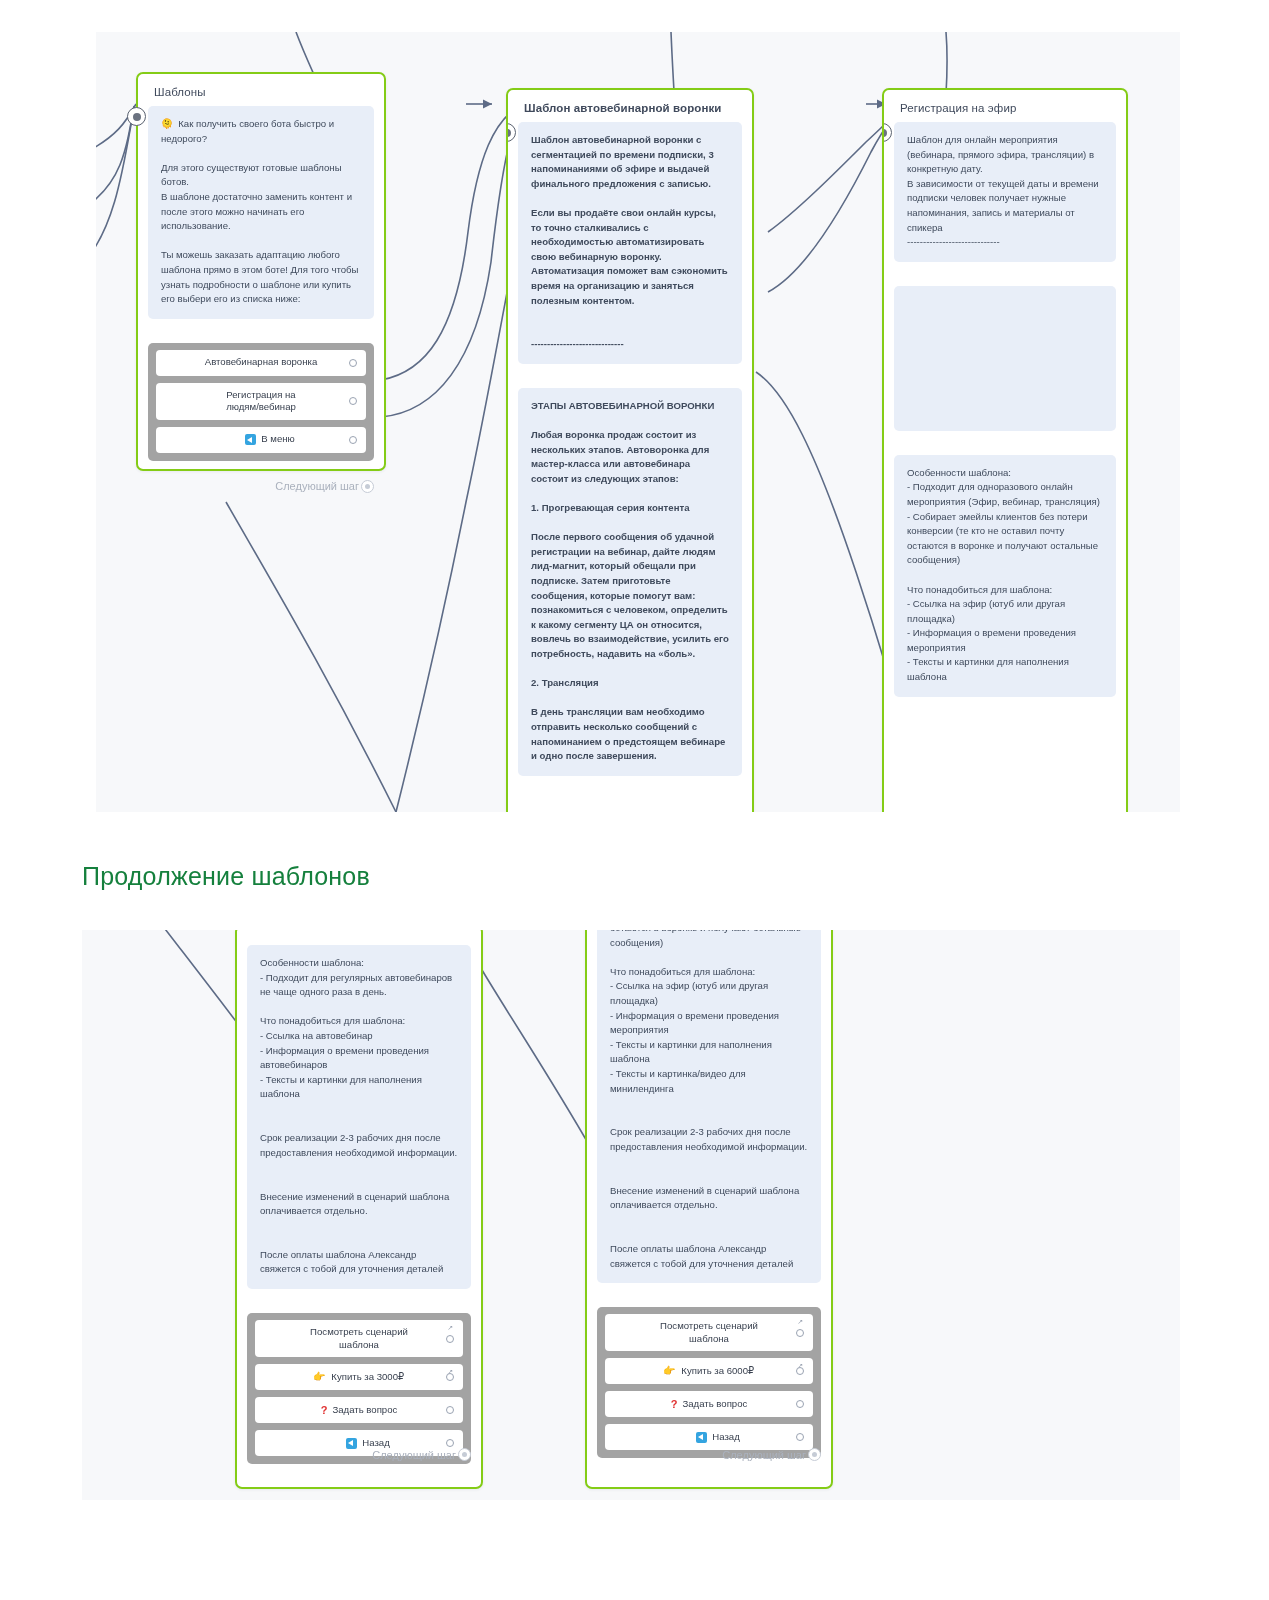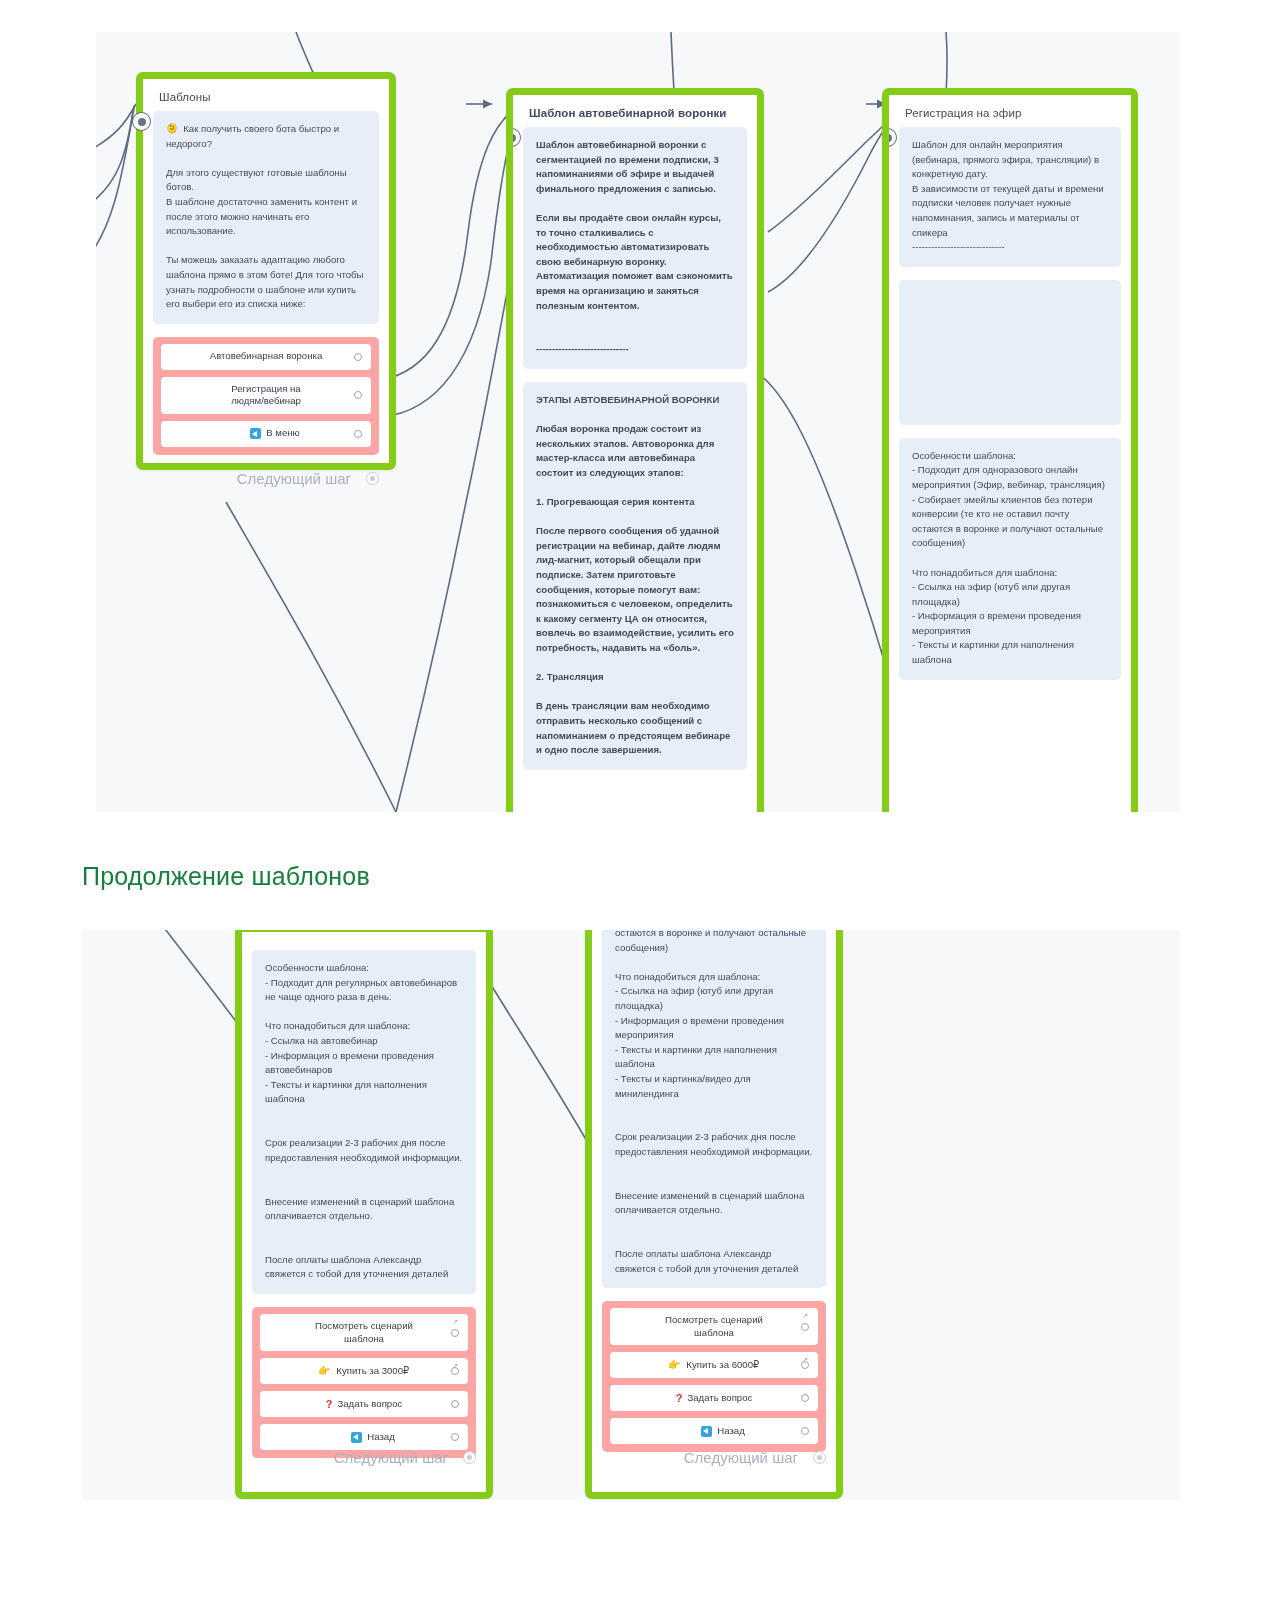--- a/index.html
+++ b/index.html
@@ -11,45 +11,45 @@
   }
   
   .panel{position:absolute;background:#f7f8fa;overflow:hidden;}
   .panel-top{left:96px;top:32px;width:1084px;height:780px;}
   .panel-bottom{left:82px;top:930px;width:1098px;height:570px;}
 
   .edges{position:absolute;left:0;top:0;width:100%;height:100%;pointer-events:none;}
 
   
   .card{
-    position:absolute;background:#ffffff;border:7px solid #84cc16;
+    position:absolute;background:#ffffff;border:2px solid #84cc16;
     border-radius:7px;box-shadow:0 1px 3px rgba(40,50,80,.07);
   }
   .card-title{
     font-size:11.5px;color:#404a5c;padding:12px 0 8px 16px;letter-spacing:.1px;
     white-space:nowrap;
   }
   .card-body{padding:0 10px 8px 10px;}
   .node-dot{
     position:absolute;left:-11px;top:33px;width:19px;height:19px;border-radius:50%;
     background:#ffffff;border:1.6px solid #5a6270;box-sizing:border-box;
     display:flex;align-items:center;justify-content:center;
   }
   .node-dot i{display:block;width:8px;height:8px;border-radius:50%;background:#6b7280;}
 
   
   .bubble{
     background:#e8eef8;border-radius:5px;padding:11px 13px 12px 13px;
-    margin:0 0 13px 0;font-size:9.6px;line-height:14.6px;color:#3f4a5c;
+    margin:0 0 24px 0;font-size:9.6px;line-height:14.6px;color:#3f4a5c;
     white-space:pre-wrap;word-wrap:break-word;
   }
   .bubble.img-placeholder{height:145px;padding:0;}
 
   
-  .btns{background:#fca5a5;border-radius:5px;padding:7px 8px 8px 8px;}
+  .btns{background:#a3a3a3;border-radius:5px;padding:7px 8px 8px 8px;}
   .btn{
     position:relative;background:#ffffff;border-radius:4px;margin-bottom:7px;
     min-height:26px;display:flex;align-items:center;justify-content:center;
     font-size:9.6px;line-height:12.5px;color:#39414f;text-align:center;
     padding:6px 30px 6px 30px;box-sizing:border-box;
   }
   .btn:last-child{margin-bottom:0;padding-left:48px;}
   .btn .dot{
     position:absolute;right:9px;top:50%;transform:translateY(-50%);
     width:8px;height:8px;border-radius:50%;border:1px solid #9aa3b2;box-sizing:border-box;
@@ -63,22 +63,22 @@
   }
   .ic-tg::after{
     content:"";position:absolute;left:2px;top:2.6px;
     border-top:3px solid transparent;border-bottom:3px solid transparent;
     border-right:5px solid #ffffff;
   }
   .ic-q{color:#e03030;font-weight:bold;font-size:11px;}
   .ic-point{font-size:10px;}
 
   .next-step{
-    position:absolute;right:10px;bottom:-24px;font-size:15px;color:#aab1bd;
-    display:flex;align-items:center;gap:15px;white-space:nowrap;text-align:center;
+    position:absolute;right:10px;bottom:-24px;font-size:11px;color:#aab1bd;
+    display:flex;align-items:center;gap:2px;white-space:nowrap;text-align:center;
   }
   .next-step .ndot{
     width:13px;height:13px;border-radius:50%;background:#ffffff;
     border:1.5px solid #c6ccd6;box-sizing:border-box;
     display:flex;align-items:center;justify-content:center;
   }
   .next-step .ndot i{width:5px;height:5px;border-radius:50%;background:#c6ccd6;display:block;}
 
   
   .section-title{

